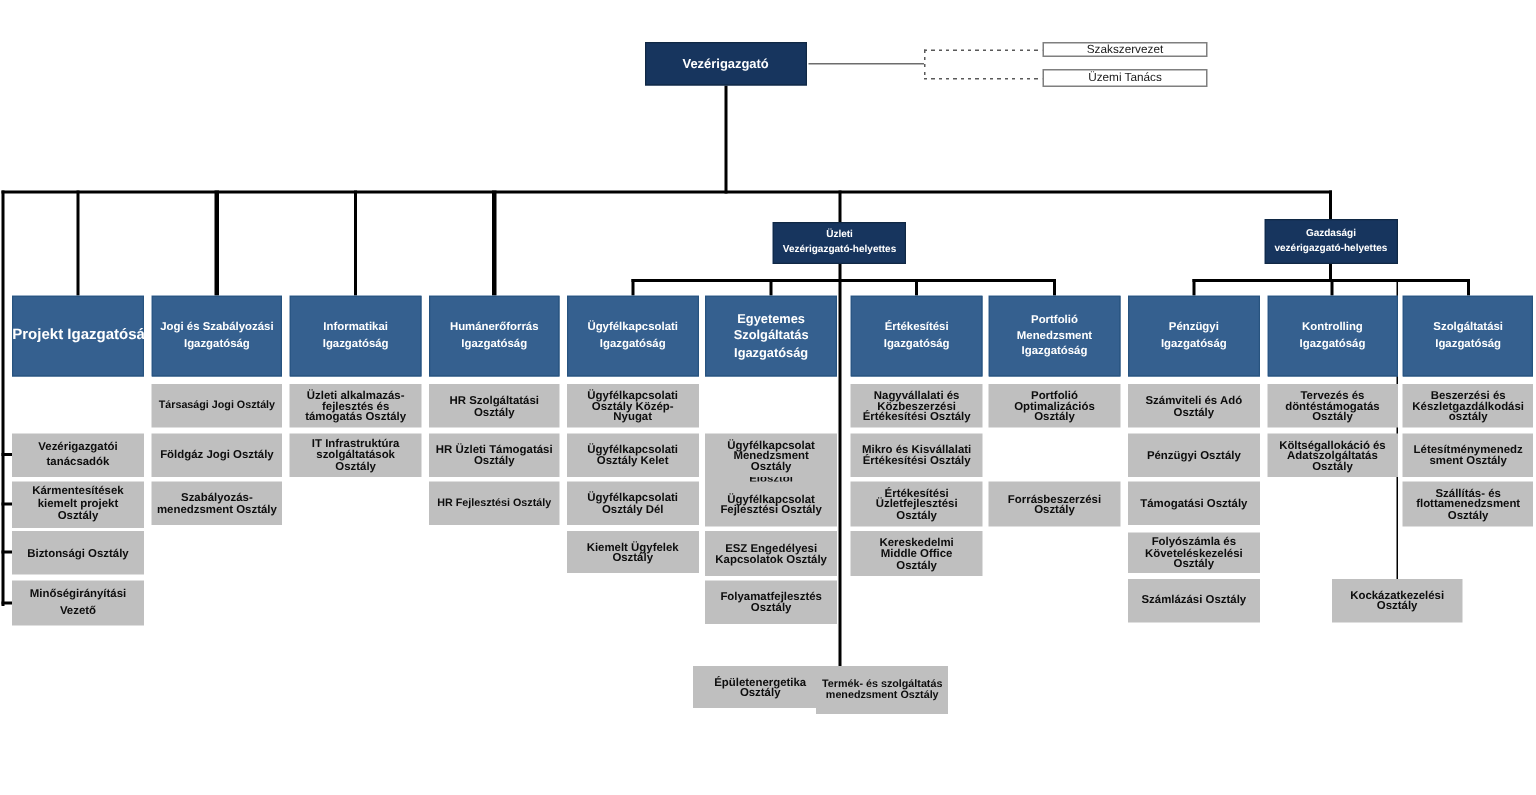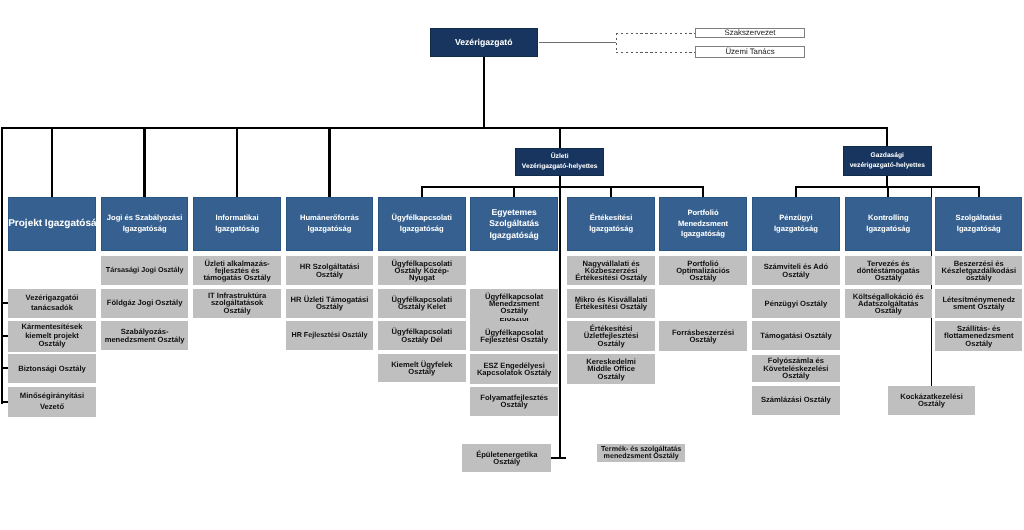--- a/index.html
+++ b/index.html
@@ -278,21 +278,21 @@
     </div>
 <div class="box unit-box" style="left:935.20px;top:321.40px;width:87.20px;height:29.40px;font-size:7.62px;line-height:7.25px;">
       <span class="ln">Szállítás- és</span>
       <span class="ln">flottamenedzsment</span>
       <span class="ln">Osztály</span>
     </div>
 <div class="box unit-box" style="left:462.40px;top:444.30px;width:88.80px;height:27.70px;font-size:7.62px;line-height:7.25px;">
       <span class="ln">Épületenergetika</span>
       <span class="ln">Osztály</span>
     </div>
-<div class="box unit-box" style="left: 597px; top: 444.3px; width: 88.3px; height: 18px; font-size: 7.163px; line-height: 7.25px;">
+<div class="box unit-box" style="left: 544px; top: 444.3px; width: 88.3px; height: 32px; font-size: 7.163px; line-height: 7.25px;">
       <span class="ln">Termék- és szolgáltatás</span>
       <span class="ln">menedzsment Osztály</span>
     </div>
 <div class="box unit-box" style="left:887.80px;top:385.80px;width:87.30px;height:29.30px;font-size:7.62px;line-height:7.25px;">
       <span class="ln">Kockázatkezelési</span>
       <span class="ln">Osztály</span>
     </div>
 </div>
 
 </body></html>

